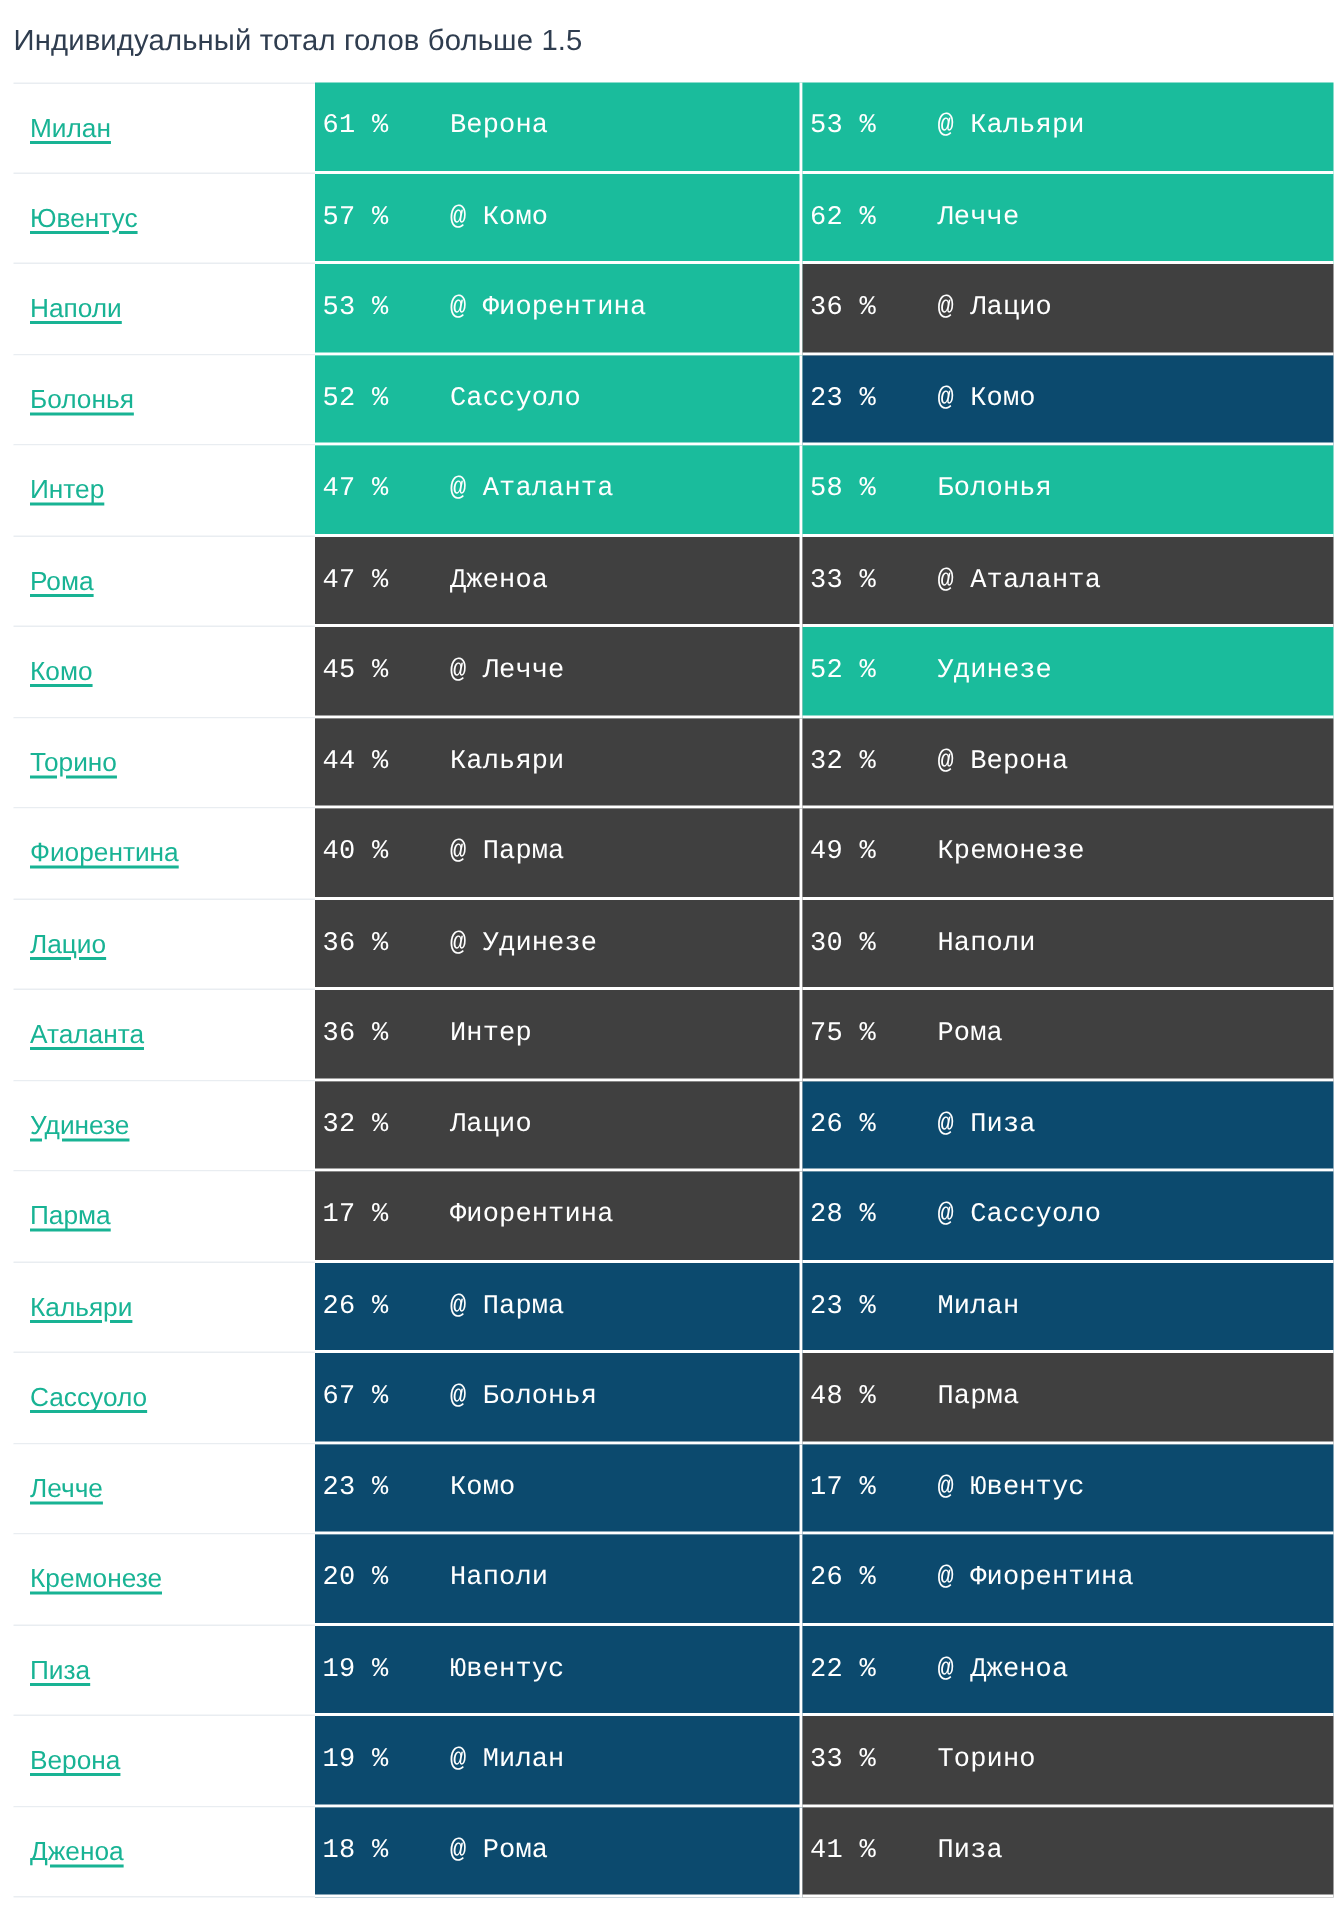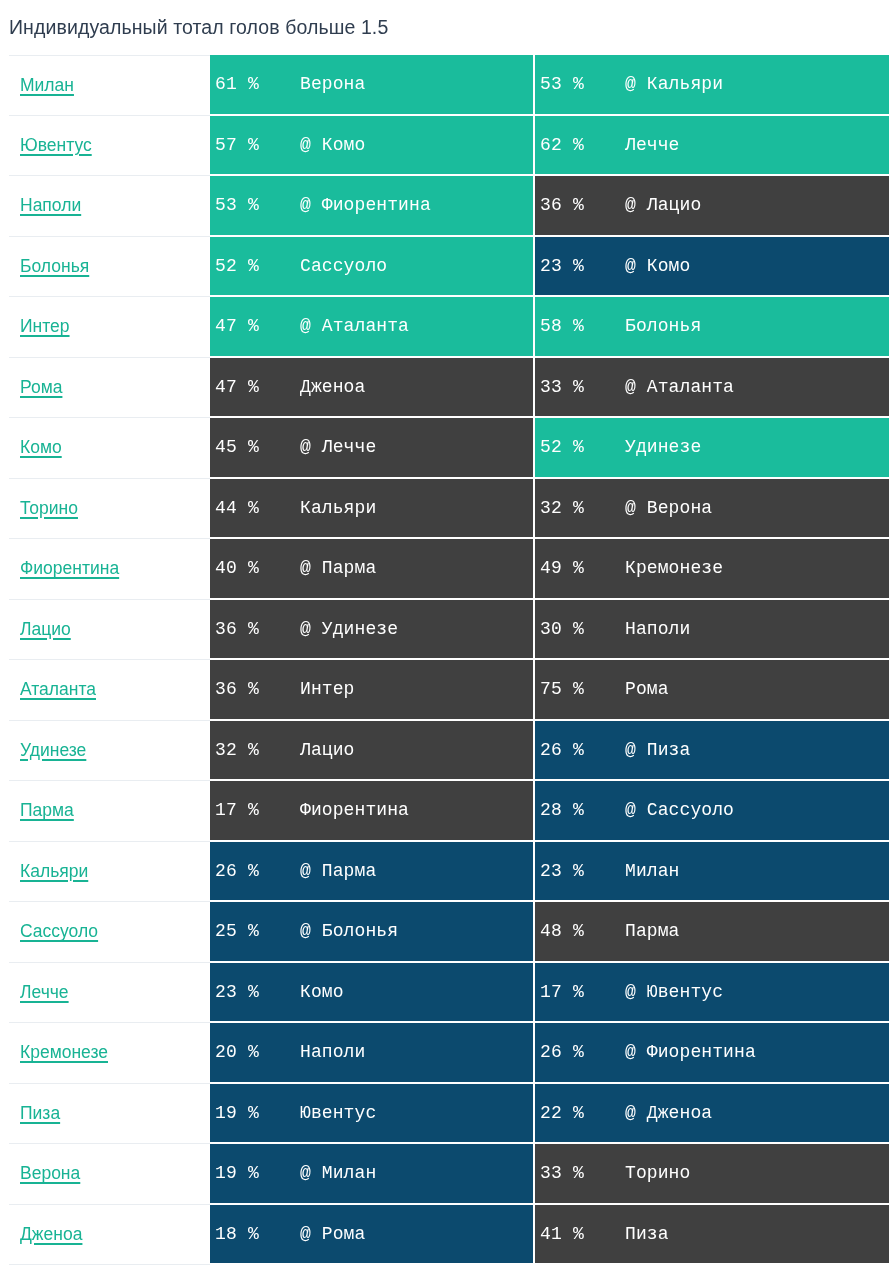--- a/index.html
+++ b/index.html
@@ -338,21 +338,21 @@
             <div class="cell-inner">
               <span class="pct">23 %</span>
               <span class="opp">Милан</span>
             </div>
           </td>
         </tr>
         <tr>
           <td class="col-team"><span class="team-link">Сассуоло</span></td>
           <td class="col-match col-m1 lv-red">
             <div class="cell-inner">
-              <span class="pct">25 %</span>
+              <span class="pct">67 %</span>
               <span class="opp">@ Болонья</span>
             </div>
           </td>
           <td class="col-match col-m2 lv-orange">
             <div class="cell-inner">
               <span class="pct">48 %</span>
               <span class="opp">Парма</span>
             </div>
           </td>
         </tr>

